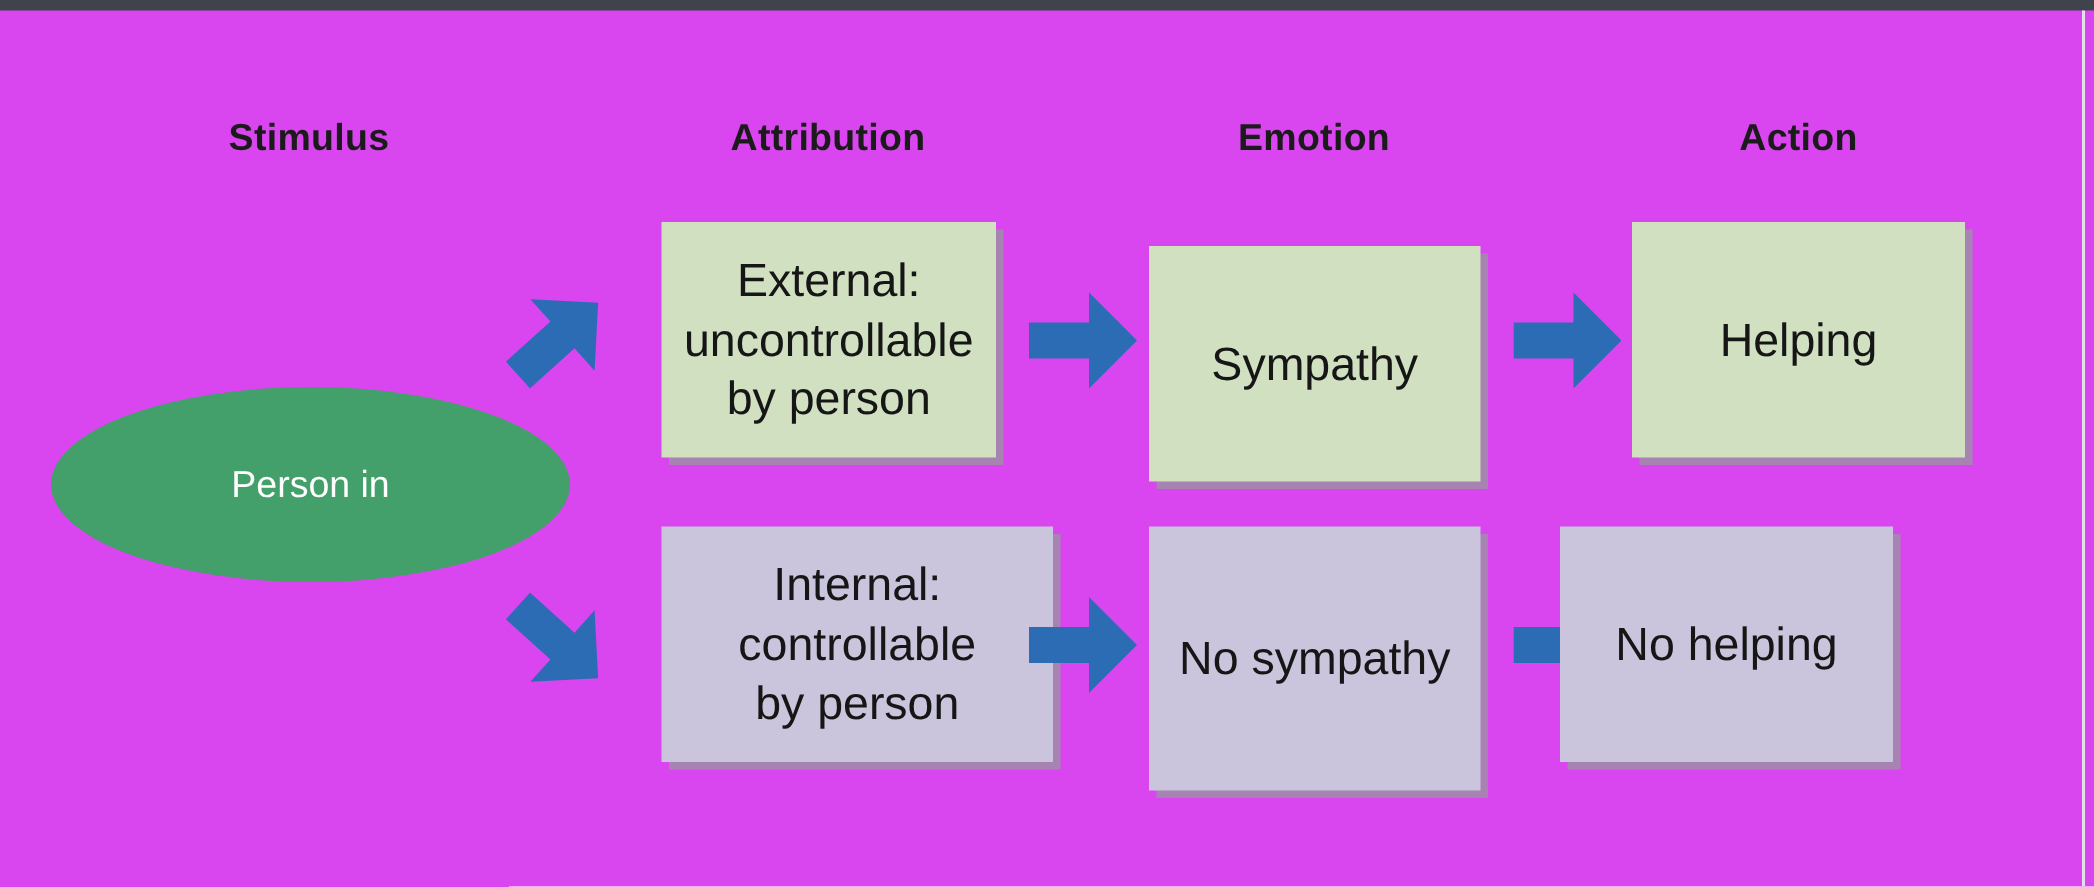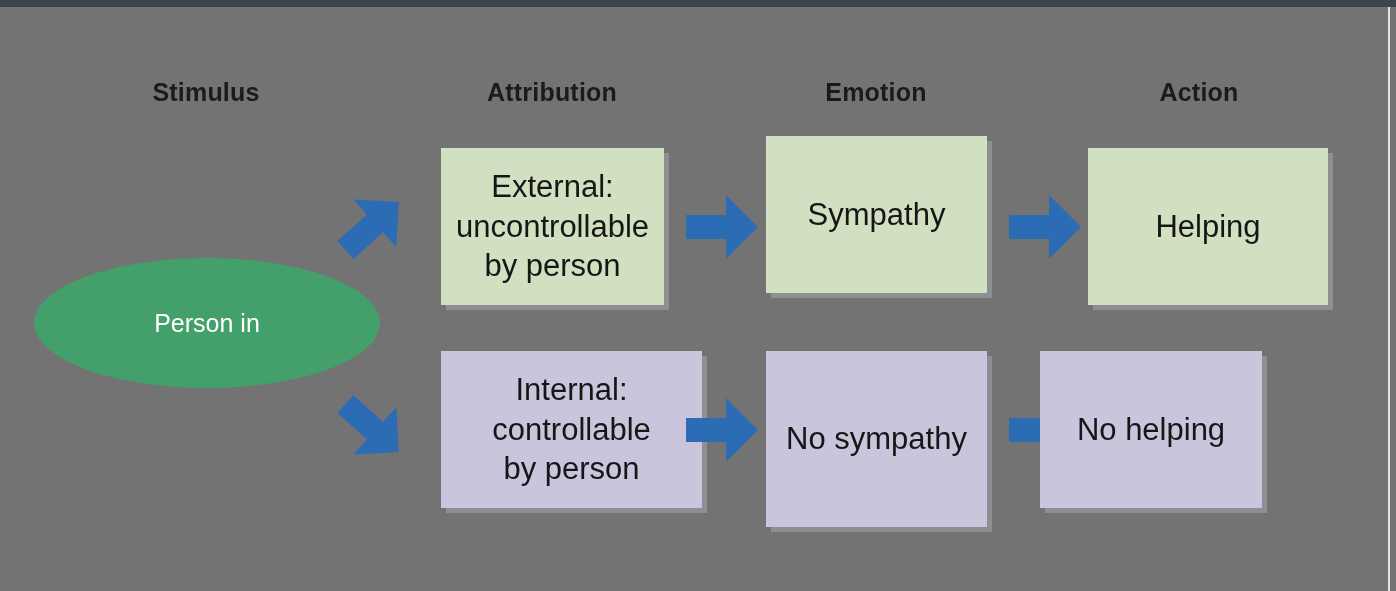--- a/index.html
+++ b/index.html
@@ -7,21 +7,21 @@
     padding: 0;
     background: #ffffff;
   }
   body {
     font-family: "Liberation Sans", sans-serif;
   }
   .page {
     position: relative;
     width: 1396px;
     height: 591px;
-    background: #737373;
+    background: #d946ef;
     overflow: hidden;
   }
   
   .top-bar {
     position: absolute;
     left: 0;
     top: 0;
     width: 1396px;
     height: 7px;
     background: #3f434c;
@@ -130,31 +130,31 @@
       <span style="display:block">by person</span>
     </div>
   </div>
 
   <div class="arrow" style="left:686px; top:195px;">
     <svg viewBox="0 0 72 64" preserveAspectRatio="none" aria-hidden="true">
       <polygon points="0,20 40,20 40,0 72,32 40,64 40,44 0,44" fill="#2b6cb5"></polygon>
     </svg>
   </div>
 
-  <div class="node green" style="left:766px; top:136px; width:221px; height:157px;">
+  <div class="node green" style="left:766px; top:164px; width:221px; height:157px;">
     <span>Sympathy</span>
   </div>
 
   <div class="arrow" style="left:1009px; top:195px;">
     <svg viewBox="0 0 72 64" preserveAspectRatio="none" aria-hidden="true">
       <polygon points="0,20 40,20 40,0 72,32 40,64 40,44 0,44" fill="#2b6cb5"></polygon>
     </svg>
   </div>
 
-  <div class="node green" style="left:1088px; top:148px; width:240px; height:157px;">
+  <div class="node green" style="left:1088px; top:148px; width:222px; height:157px;">
     <span>Helping</span>
   </div>
 
   <div class="node purple" style="left:441px; top:351px; width:261px; height:157px;">
     <div>
       <span style="display:block">Internal:</span>
       <span style="display:block">controllable</span>
       <span style="display:block">by person</span>
     </div>
   </div>

